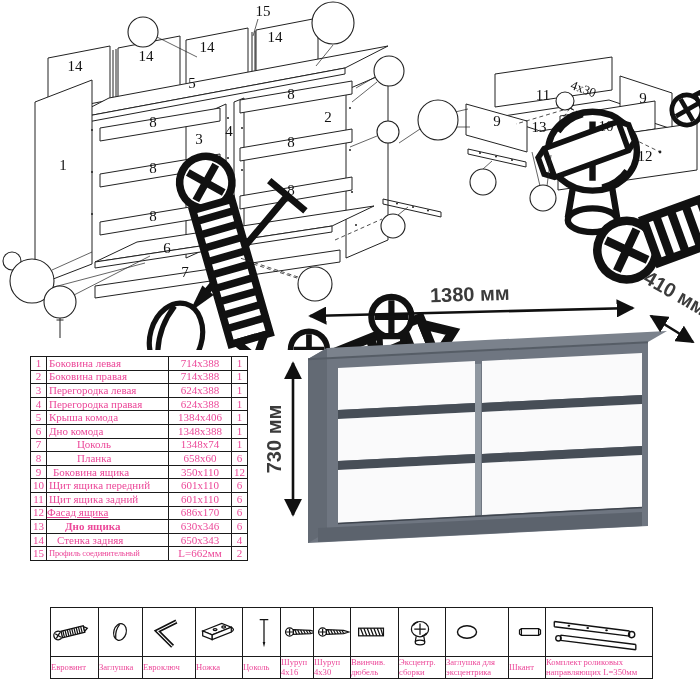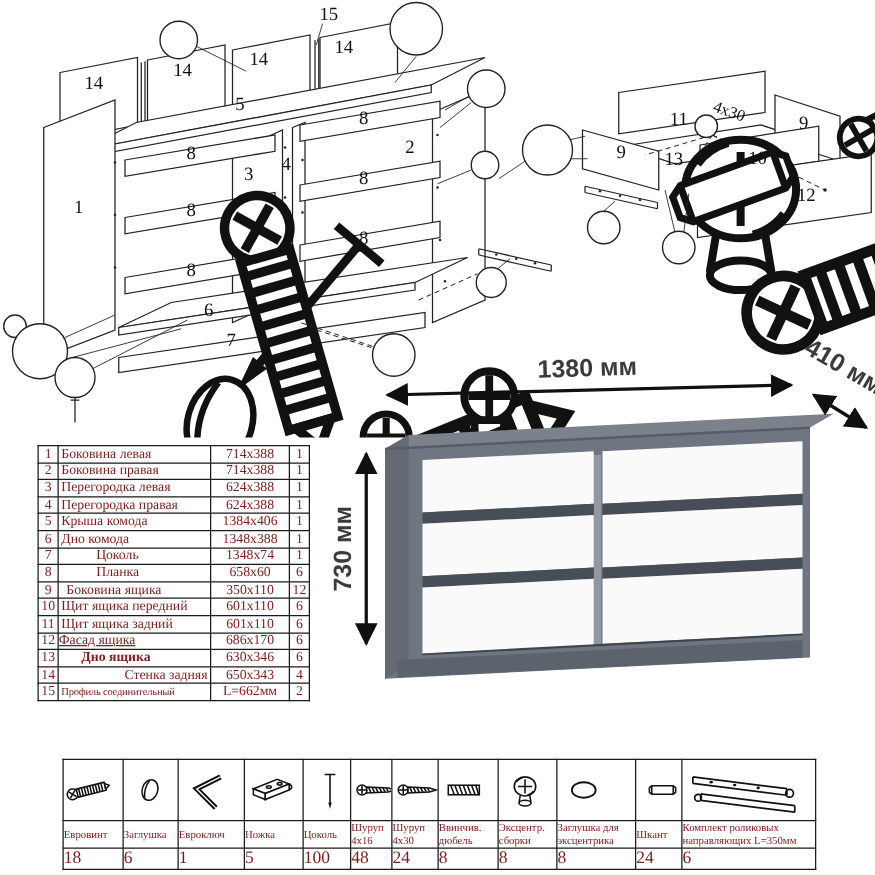--- a/index.html
+++ b/index.html
@@ -1,17 +1,17 @@
 <!DOCTYPE html>
 <html><head>
 <meta charset="utf-8">
 <style>
   html,body{margin:0;padding:0;background:#fff;}
   .canvas{position:relative;width:700px;height:700px;background:#fff;overflow:hidden;
-          font-family:"Liberation Serif",serif;color:#7f1d1d;}
+          font-family:"Liberation Serif",serif;color:#ec4899;}
   svg{display:block;}
   
   #diagram{position:absolute;left:0;top:0;}
   #diagram .ln{stroke:#222;stroke-width:1;fill:none;}
   #diagram .panel{stroke:#222;stroke-width:1;fill:#fff;}
   #diagram .thin{stroke:#222;stroke-width:.7;fill:none;}
   #diagram .dash{stroke:#222;stroke-width:.8;fill:none;stroke-dasharray:4 3;}
   #diagram .callout{stroke:#222;stroke-width:1.1;fill:#fff;}
   #diagram .dot{fill:#222;stroke:none;}
   .dlabel{font:15px "Liberation Serif",serif;fill:#111;text-anchor:middle;}
@@ -25,21 +25,21 @@
   .parts td{border:1px solid #1a1a1a;font-size:11px;line-height:11px;height:12.6px;
             padding:0 2px;white-space:nowrap;overflow:hidden;}
   .parts .pt-num{text-align:center;padding:0;}
   .parts .pt-size{text-align:center;}
   .parts .pt-qty{text-align:center;padding:0;}
   .parts tr:nth-child(7) .pt-name{padding-left:30px;}
   .parts tr:nth-child(8) .pt-name{padding-left:30px;}
   .parts tr:nth-child(9) .pt-name{padding-left:6px;margin-top:20px;}
   .parts tr:nth-child(12) .pt-name{padding-left:0;text-decoration:underline;}
   .parts tr:nth-child(13) .pt-name{padding-left:18px;font-weight:bold;}
-  .parts tr:nth-child(14) .pt-name{padding-left:10px;text-align:right;}
+  .parts tr:nth-child(14) .pt-name{padding-left:10px;}
   .parts tr:nth-child(15) .pt-name{font-size:8.5px;letter-spacing:-.2px;}
   
   .hw-title{position:absolute;left:0;top:583px;width:700px;text-align:center;
             font-size:17px;font-family:"Liberation Serif",serif;}
   .hw{position:absolute;left:50px;top:607px;width:602px;border-collapse:collapse;table-layout:fixed;}
   .hw td{border:1px solid #1a1a1a;text-align:left;vertical-align:middle;padding:0;overflow:hidden;}
   .hw .hw-ic{height:48px;}
   .hw .hw-name{height:21px;font-size:8.6px;line-height:9.5px;font-family:"Liberation Serif",serif;}
   .hw .hw-qty{height:16px;font-size:14px;line-height:14px;}
   .hw-icon{vertical-align:middle;}
@@ -516,30 +516,16 @@
           <td class="hw-name">Ножка</td>
           <td class="hw-name">Цоколь</td>
           <td class="hw-name">Шуруп 4x16</td>
           <td class="hw-name">Шуруп 4x30</td>
           <td class="hw-name">Ввинчив. дюбель</td>
           <td class="hw-name">Эксцентр. сборки</td>
           <td class="hw-name">Заглушка для эксцентрика</td>
           <td class="hw-name">Шкант</td>
           <td class="hw-name">Комплект роликовых направляющих L=350мм</td>
         </tr>
-        <tr>
-          <td class="hw-qty">18</td>
-          <td class="hw-qty">6</td>
-          <td class="hw-qty">1</td>
-          <td class="hw-qty">5</td>
-          <td class="hw-qty">100</td>
-          <td class="hw-qty">48</td>
-          <td class="hw-qty">24</td>
-          <td class="hw-qty">8</td>
-          <td class="hw-qty">8</td>
-          <td class="hw-qty">8</td>
-          <td class="hw-qty">24</td>
-          <td class="hw-qty">6</td>
-        </tr>
       </tbody>
   </table>
 
 </div>
 
 </body></html>

